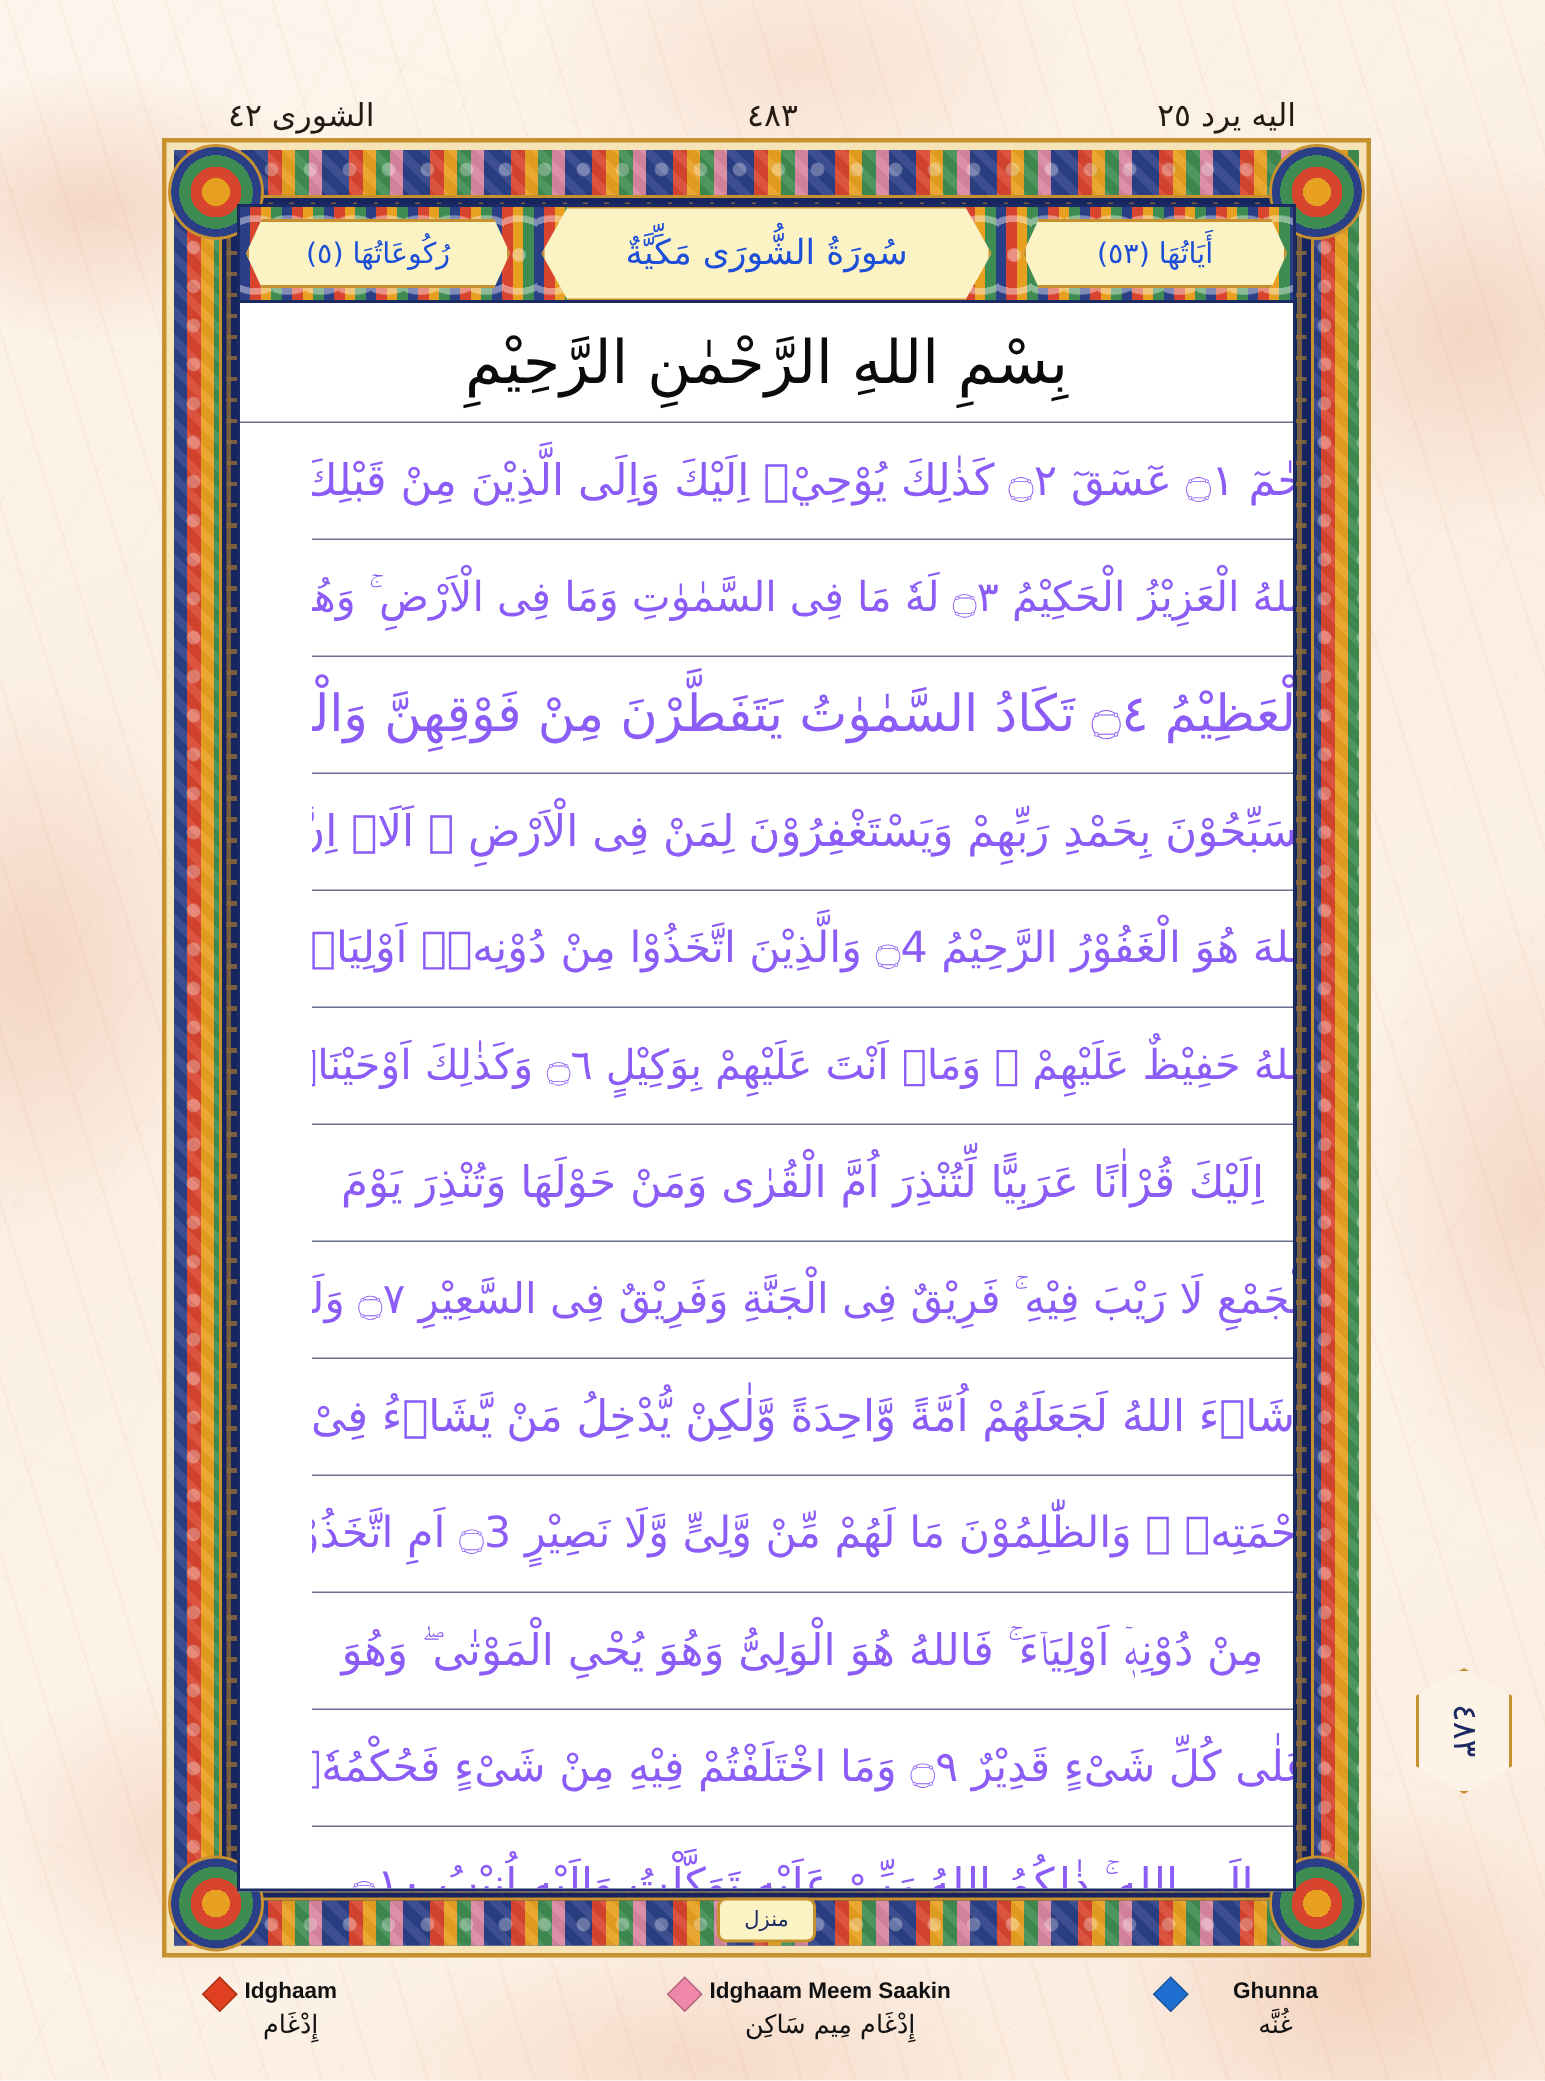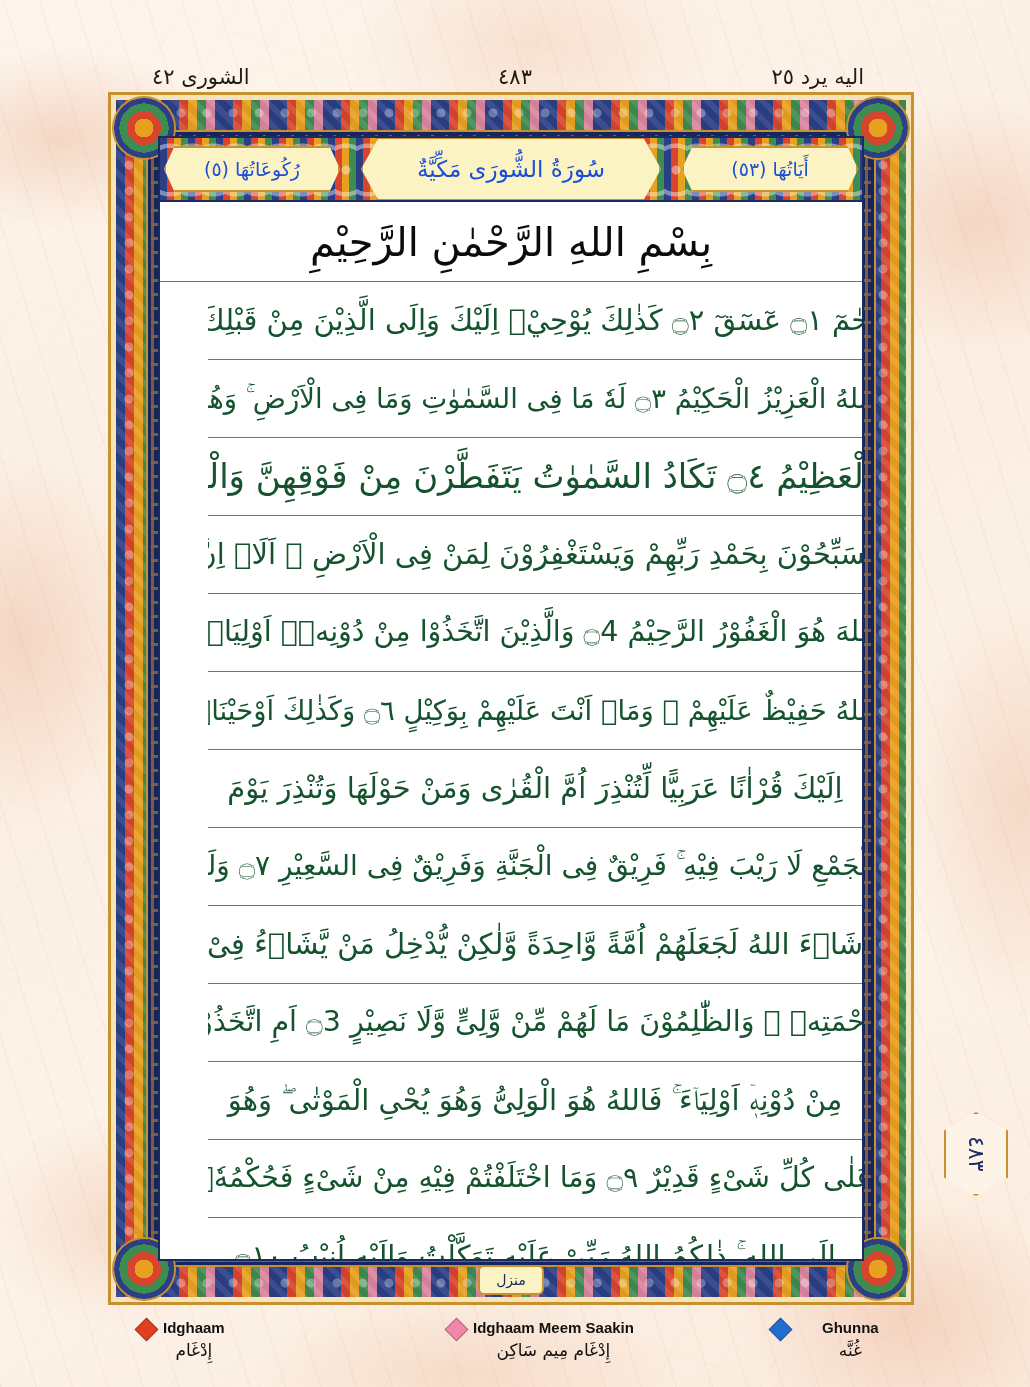--- a/index.html
+++ b/index.html
@@ -213,21 +213,21 @@
   .ayah-line {
     height: 78px;
     border-bottom: 1.5px solid #6a7190;
     display: flex;
     align-items: center;
     justify-content: center;
     direction: rtl;
     padding: 0 8px;
     font-size: 29px;
     line-height: 1.15;
-    color: #14532d;
+    color: #8b5cf6;
     white-space: nowrap;
     overflow: hidden;
     font-family: "DejaVu Sans", "Liberation Sans", sans-serif;
     margin-left: 48px;
   }
   .ayah-line:last-child { border-bottom: none; }
 
   
   .manzil {
     position: absolute;

